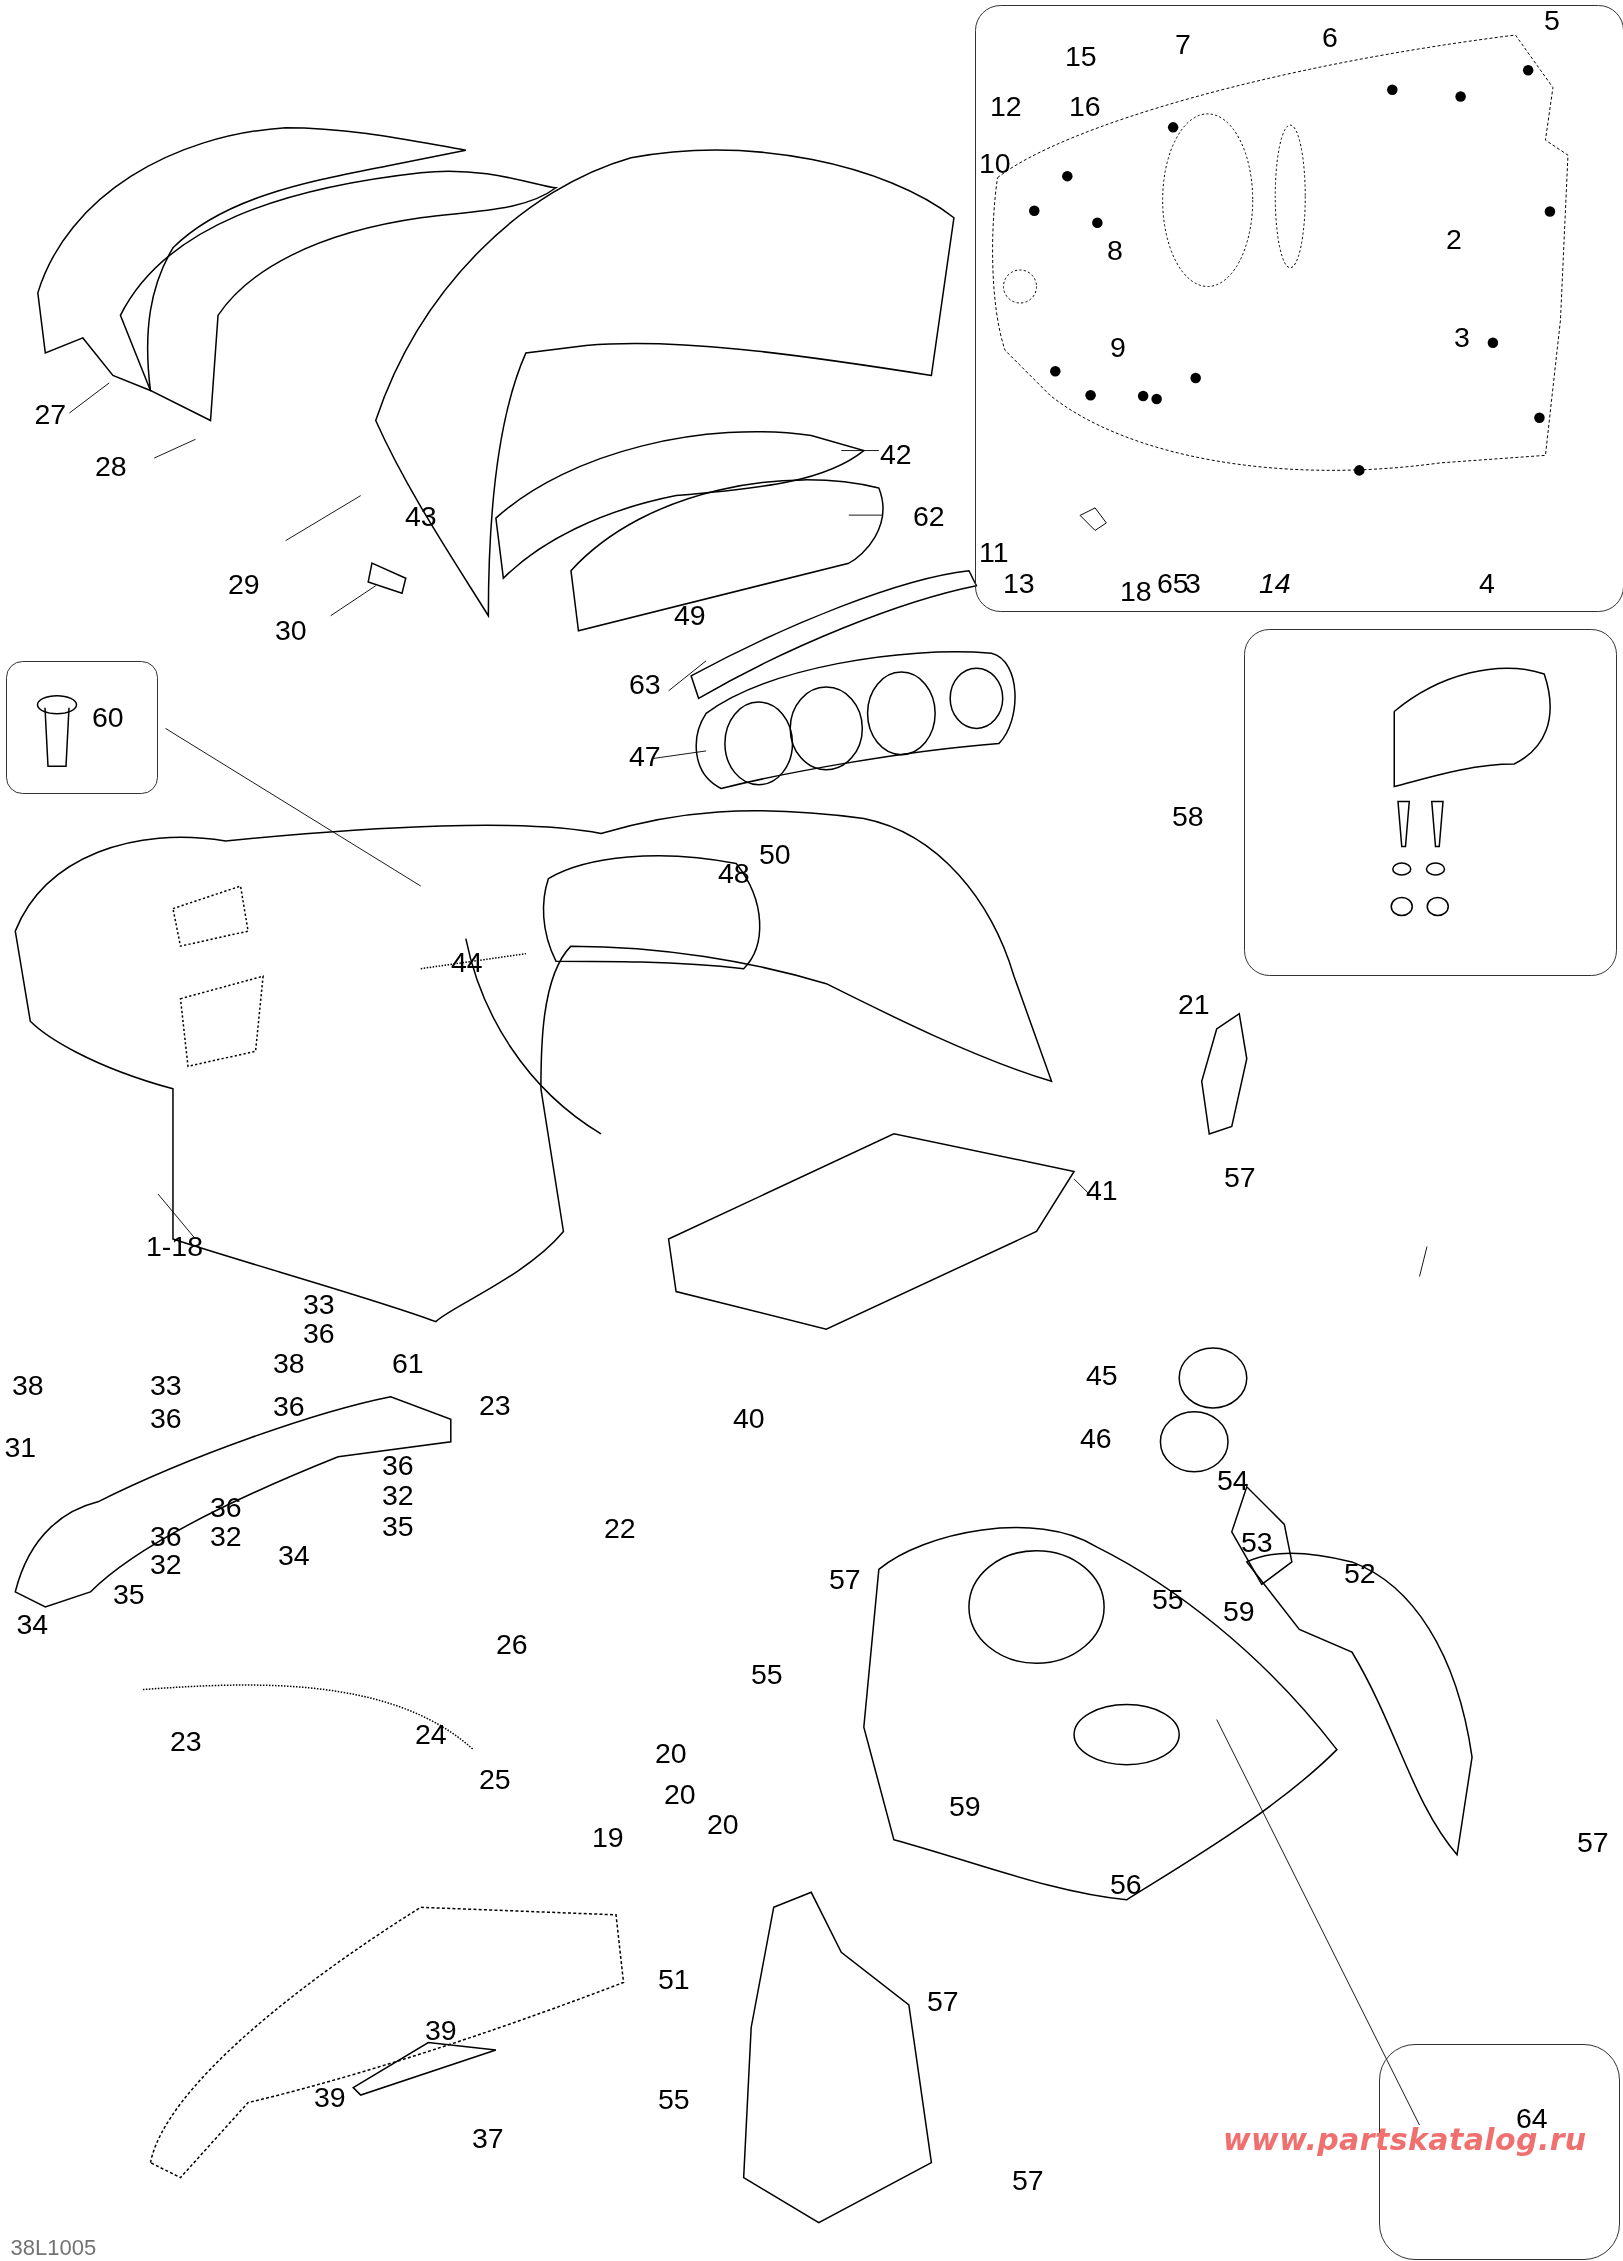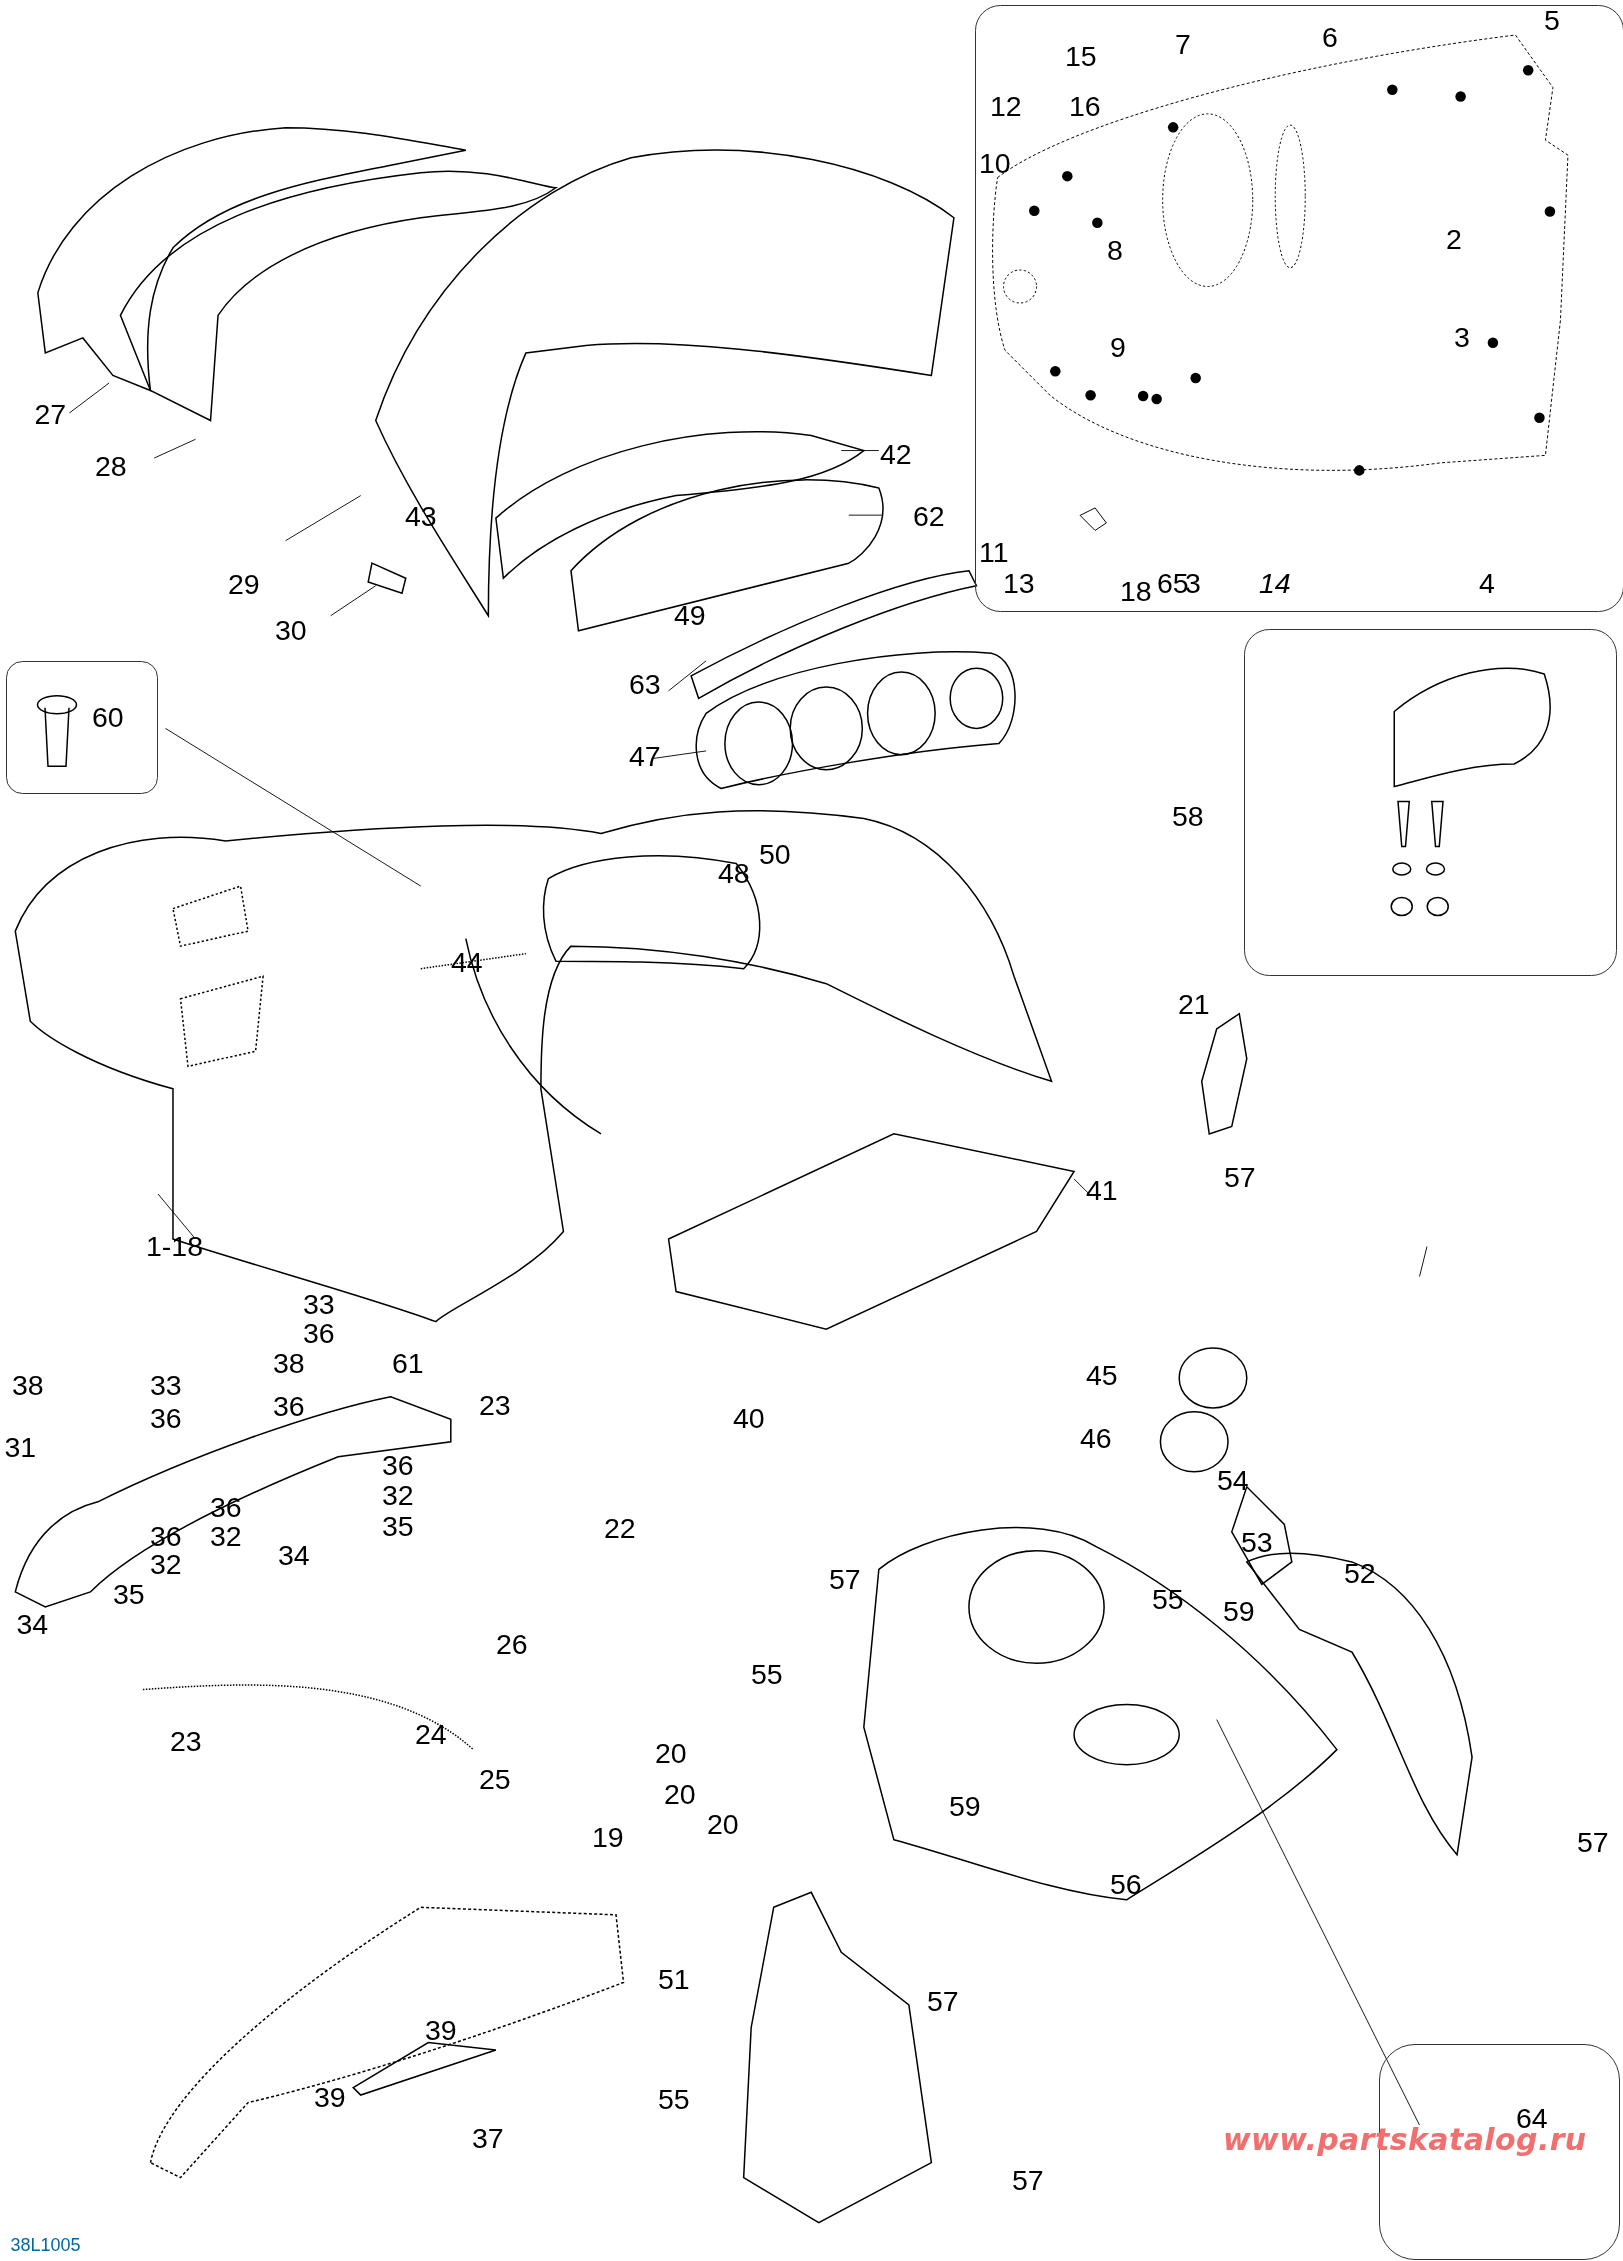--- a/index.html
+++ b/index.html
@@ -1,19 +1,19 @@
 <!DOCTYPE html>
 <html style="font-size:12px"><head>
 <meta charset="utf-8">
 <style>
   html,body{margin:0;padding:0;background:#fff;}
   body{width:1624px;height:2261px;position:relative;overflow:hidden;font-family:"Liberation Sans",sans-serif;}
   #art{position:absolute;left:0;top:0;width:1624px;height:2261px;}
   .lbl{position:absolute;font-size:28.5px;color:#000;line-height:1;white-space:nowrap;}
-  .code{position:absolute;left:10.5px;top:2235px;font-size:18px;color:#0369a1;}
+  .code{position:absolute;left:10.5px;top:2235px;font-size:22px;color:#737373;}
   .wm{position:absolute;left:1223px;top:2122px;font-size:30px;font-weight:bold;font-style:italic;color:#f07070;letter-spacing:0.4px;font-family:"DejaVu Sans",sans-serif;}
   .panel{position:absolute;border:1.5px solid #333;border-radius:25.5px;background:transparent;}
 </style>
 </head>
 <body>
 
 <svg id="art" viewBox="0 0 2162 3011" xmlns="http://www.w3.org/2000/svg" fill="none" stroke="#000" stroke-width="2">
 
   <path d="M50,390 C90,260 230,180 380,170 C470,170 560,190 620,200 L520,220 C420,240 300,260 230,330 C200,380 190,440 200,520 L150,500 L110,450 L60,470 Z"></path>
   <path d="M160,420 C220,300 380,250 560,230 C650,220 720,250 740,250 C700,280 640,280 560,290 C420,310 330,360 290,420 L280,560 L200,520 Z"></path>

